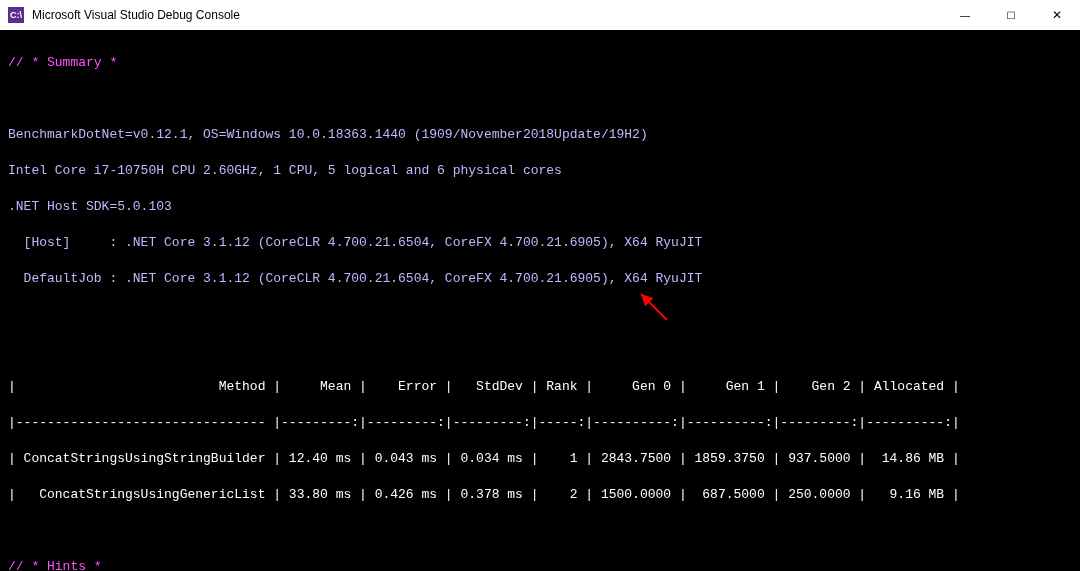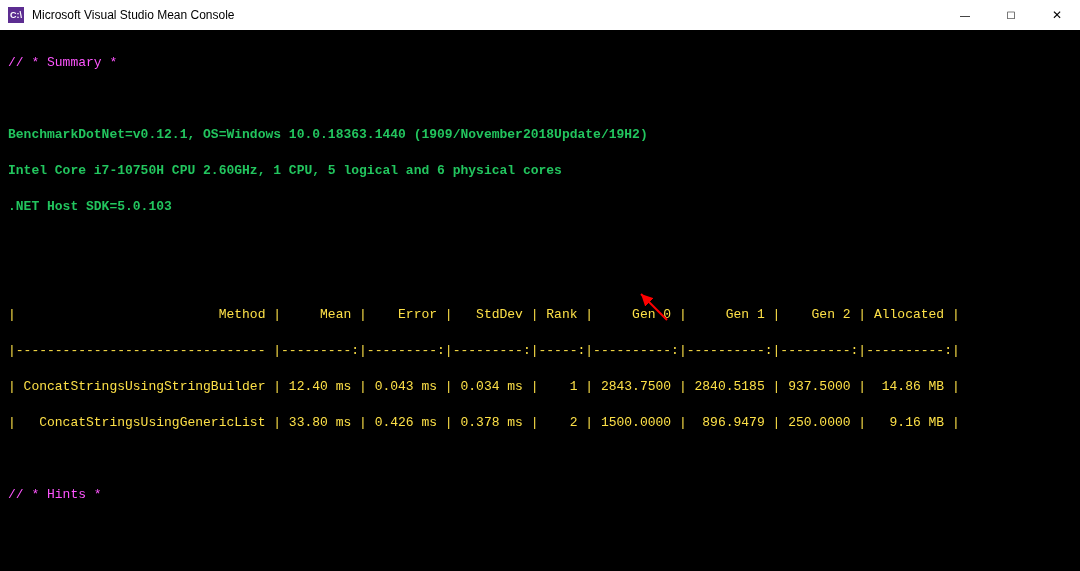--- a/index.html
+++ b/index.html
@@ -6,48 +6,50 @@
   html,body { width:1080px; height:571px; font-family:"Consolas","Courier New",monospace; font-size:13px; background:#000; overflow:hidden; }
   
   .titlebar { height:30px; background:#fff; display:flex; align-items:center; padding-left:8px; color:#000; font-family:"Segoe UI",Tahoma,sans-serif; font-size:12px; }
   .titlebar .icon { width:16px; height:16px; background:#5c2d91; color:#fff; font-size:9px; font-weight:bold; display:flex; align-items:center; justify-content:center; margin-right:8px; }
   .titlebar .spacer { flex:1; }
   .titlebar .winbtn { width:46px; height:30px; display:flex; align-items:center; justify-content:center; font-family:"Segoe UI Symbol",sans-serif; font-size:10px; color:#000; }
   .titlebar .winbtn.close { font-size:12px; }
   
   .console { position:relative; background:#000; color:#ccc; padding:6px 8px; line-height:18px; white-space:pre; height:478px; }
   .magenta { color:#ff55ff; }
-  .darkyellow { color:#22c55e;font-weight:bold; }
-  .white { color:#fde047; }
+  .darkyellow { color:#c4b5fd; }
+  .white { color:#ffffff; }
   .arrow { position:absolute; left:635px; top:258px; pointer-events:none; }
 </style>
 </head>
 <body>
 
 <div class="titlebar">
   <div class="icon">C:\</div>
-  <div>Microsoft Visual Studio Mean Console</div>
+  <div>Microsoft Visual Studio Debug Console</div>
   <div class="spacer"></div>
   <div class="winbtn">—</div>
   <div class="winbtn">☐</div>
   <div class="winbtn close">✕</div>
 </div>
 
 <div class="console">
 <div class="magenta">// * Summary *</div>
 <div>&nbsp;</div>
 <div class="darkyellow">BenchmarkDotNet=v0.12.1, OS=Windows 10.0.18363.1440 (1909/November2018Update/19H2)</div>
 <div class="darkyellow">Intel Core i7-10750H CPU 2.60GHz, 1 CPU, 5 logical and 6 physical cores</div>
 <div class="darkyellow">.NET Host SDK=5.0.103</div>
+<div class="darkyellow">  [Host]     : .NET Core 3.1.12 (CoreCLR 4.700.21.6504, CoreFX 4.700.21.6905), X64 RyuJIT</div>
+<div class="darkyellow">  DefaultJob : .NET Core 3.1.12 (CoreCLR 4.700.21.6504, CoreFX 4.700.21.6905), X64 RyuJIT</div>
 <div>&nbsp;</div>
 <div>&nbsp;</div>
 <div class="white">|                          Method |     Mean |    Error |   StdDev | Rank |     Gen 0 |     Gen 1 |    Gen 2 | Allocated |</div>
 <div class="white">|-------------------------------- |---------:|---------:|---------:|-----:|----------:|----------:|---------:|----------:|</div>
-<div class="white">| ConcatStringsUsingStringBuilder | 12.40 ms | 0.043 ms | 0.034 ms |    1 | 2843.7500 | 2840.5185 | 937.5000 |  14.86 MB |</div>
-<div class="white">|   ConcatStringsUsingGenericList | 33.80 ms | 0.426 ms | 0.378 ms |    2 | 1500.0000 |  896.9479 | 250.0000 |   9.16 MB |</div>
+<div class="white">| ConcatStringsUsingStringBuilder | 12.40 ms | 0.043 ms | 0.034 ms |    1 | 2843.7500 | 1859.3750 | 937.5000 |  14.86 MB |</div>
+<div class="white">|   ConcatStringsUsingGenericList | 33.80 ms | 0.426 ms | 0.378 ms |    2 | 1500.0000 |  687.5000 | 250.0000 |   9.16 MB |</div>
 <div>&nbsp;</div>
 <div class="magenta">// * Hints *</div>
 
 
 
 
 
 
 
 

